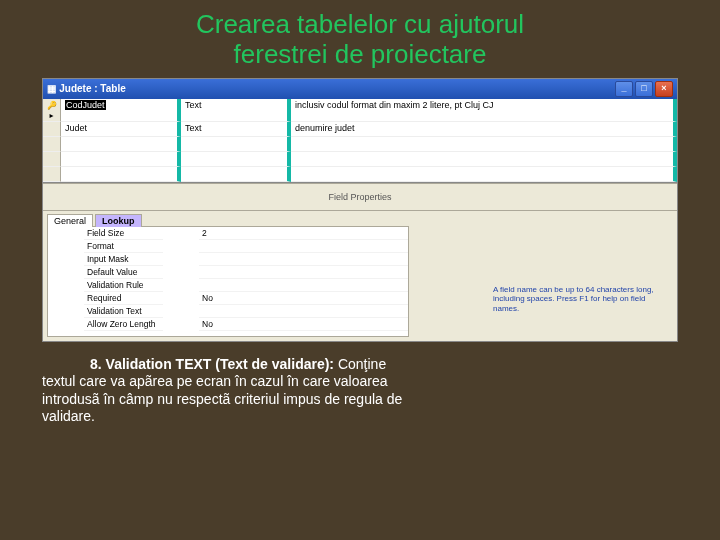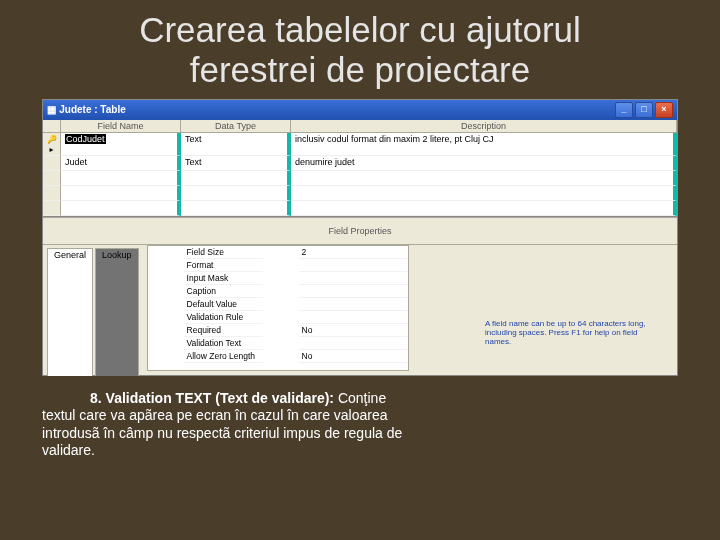--- a/index.html
+++ b/index.html
@@ -6,22 +6,22 @@
     margin: 0;
     padding: 0;
     width: 720px;
     height: 540px;
     background: #4a3d2a;
     font-family: Arial, sans-serif;
     overflow: hidden;
   }
   .slide-title {
     text-align: center;
-    color: #e5e5e5;
-    font-size: 35px;
+    color: #22c55e;
+    font-size: 26px;
     font-weight: normal;
     padding: 10px 60px 4px 60px;
     line-height: 1.15;
   }
   .screenshot {
     margin: 4px 42px 8px 42px;
     background: #e8e0c8;
     border: 1px solid #888;
     font-size: 9px;
     color: #000;
@@ -95,32 +95,33 @@
     background:#ece9d8;
     height:130px;
   }
   .tabs {
     display:flex;
     gap:2px;
     padding:2px 4px 0 4px;
     font-size:9px;
   }
   .tab {
-    background:#737373;
+    background:#c4b5fd;
     border:1px solid #aca899;
     border-bottom:none;
     padding:1px 6px;
     position:relative;
     top:1px;
+    font-weight:bold;
   }
   .tab.active { background:#fff; font-weight:normal; }
   .props-left {
     flex:0 0 370px;
     display:flex;
-    flex-direction:row;
+    flex-direction:column;
   }
   .props-table {
     background:#fff;
     border:1px solid #aca899;
     margin:0 4px 4px 4px;
     flex:1;
     overflow:hidden;
   }
   .prop-row {
     display:grid;
@@ -137,21 +138,21 @@
   }
   .prop-row .pn { background:#fff; }
   .prop-row .pv { background:#fff; }
   .props-right {
     flex:1;
     background:#ece9d8;
     position:relative;
   }
   .hint {
     position:absolute;
-    right:12px;
+    right:4px;
     bottom:28px;
     width:180px;
     font-size:8px;
     color:#2244aa;
     line-height:1.15;
   }
   .caption {
     color:#fff;
     font-size:14px;
     padding:6px 42px 0 42px;
@@ -172,26 +173,20 @@
   <div class="win-title">
     <span>▦</span>&nbsp;
     <span>Judete : Table</span>
     <span class="spacer"></span>
     <span class="win-btn">_</span>
     <span class="win-btn">□</span>
     <span class="win-btn close">×</span>
   </div>
 
   <div class="grid-area">
-    <div class="grid-header">
-      <div></div>
-      <div>Field Name</div>
-      <div>Data Type</div>
-      <div>Description</div>
-    </div>
     <div class="grid-row">
       <div class="row-head"><span class="key-icon">🔑▸</span></div>
       <div><span style="background:#000;color:#fff;padding:0 1px">CodJudet</span></div>
       <div>Text</div>
       <div>inclusiv codul format din maxim 2 litere, pt Cluj CJ</div>
     </div>
     <div class="grid-row">
       <div class="row-head"></div>
       <div>Judet</div>
       <div>Text</div>
@@ -232,24 +227,20 @@
           </div>
         <div class="prop-row">
             <div class="pn">Format</div>
             <div class="pv"></div>
           </div>
         <div class="prop-row">
             <div class="pn">Input Mask</div>
             <div class="pv"></div>
           </div>
         <div class="prop-row">
-            <div class="pn">Caption</div>
-            <div class="pv"></div>
-          </div>
-        <div class="prop-row">
             <div class="pn">Default Value</div>
             <div class="pv"></div>
           </div>
         <div class="prop-row">
             <div class="pn">Validation Rule</div>
             <div class="pv"></div>
           </div>
         <div class="prop-row">
             <div class="pn">Required</div>
             <div class="pv">No</div>

